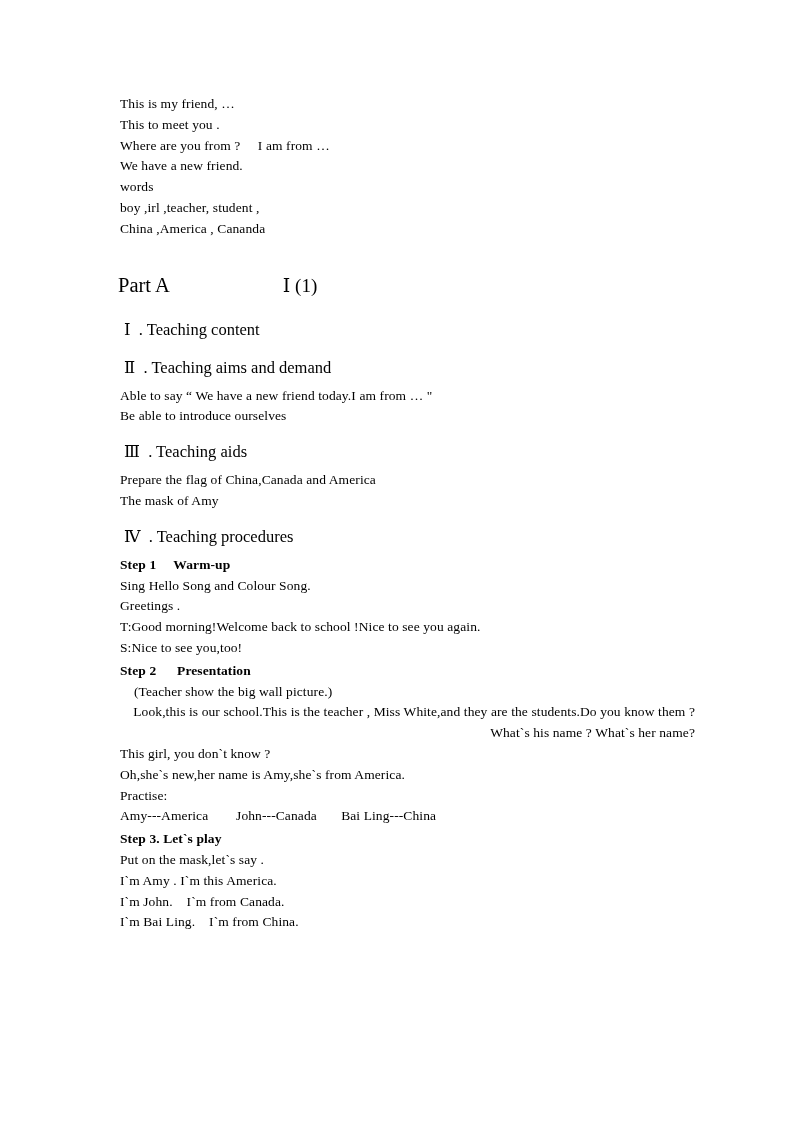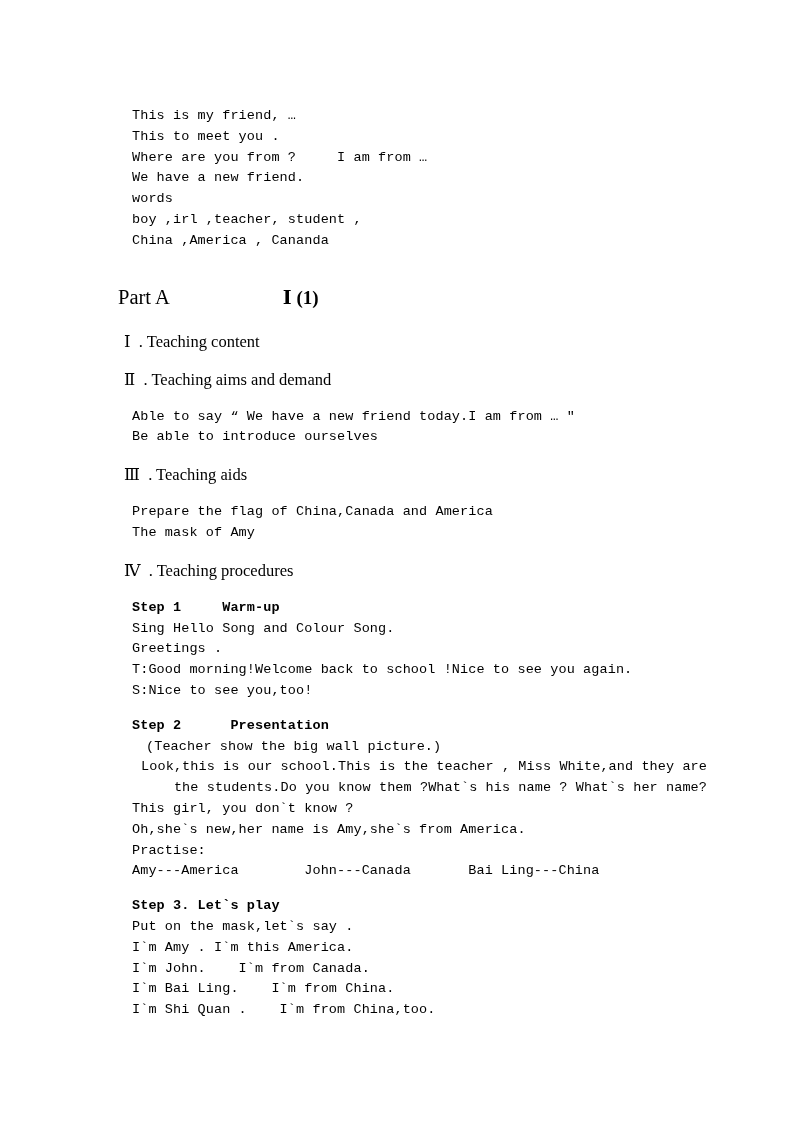--- a/index.html
+++ b/index.html
@@ -32,23 +32,22 @@
     width: 600px;
   }
   
   .line {
     font-size: 13.5px;
     line-height: 20.8px;
     white-space: pre-wrap;
     letter-spacing: 0.1px;
   }
   .block {
-    margin: 14px;
+    margin: 2px;
     padding: 0;
-    font-family: Liberation Mono, monospace;
   }
   
   .intro {
     margin-bottom: 0;
   }
   
   .partrow {
     display: flex;
     align-items: baseline;
     margin-top: 30px;
@@ -57,21 +56,20 @@
   .part-title {
     font-size: 20.5px;
     line-height: 30px;
     white-space: pre;
   }
   .part-right {
     font-size: 19px;
     line-height: 30px;
     margin-left: 113px;
     white-space: pre;
-    font-weight: bold;
   }
   
   .sec {
     font-size: 16.5px;
     line-height: 26px;
     margin-top: 12px;
     margin-bottom: 5px;
     padding-left: 6px;
     white-space: pre;
   }
@@ -152,17 +150,16 @@
       <div class="para">Practise:</div>
       <div class="para">Amy---America        John---Canada       Bai Ling---China</div>
     </div>
 
     <div class="block">
       <div class="step">Step 3. Let`s play</div>
       <div class="para">Put on the mask,let`s say .</div>
       <div class="para">I`m Amy . I`m this America.</div>
       <div class="para">I`m John.    I`m from Canada.</div>
       <div class="para">I`m Bai Ling.    I`m from China.</div>
-      <div class="para">I`m Shi Quan .    I`m from China,too.</div>
     </div>
 
   </div>
 </div>
 
 </body></html>

